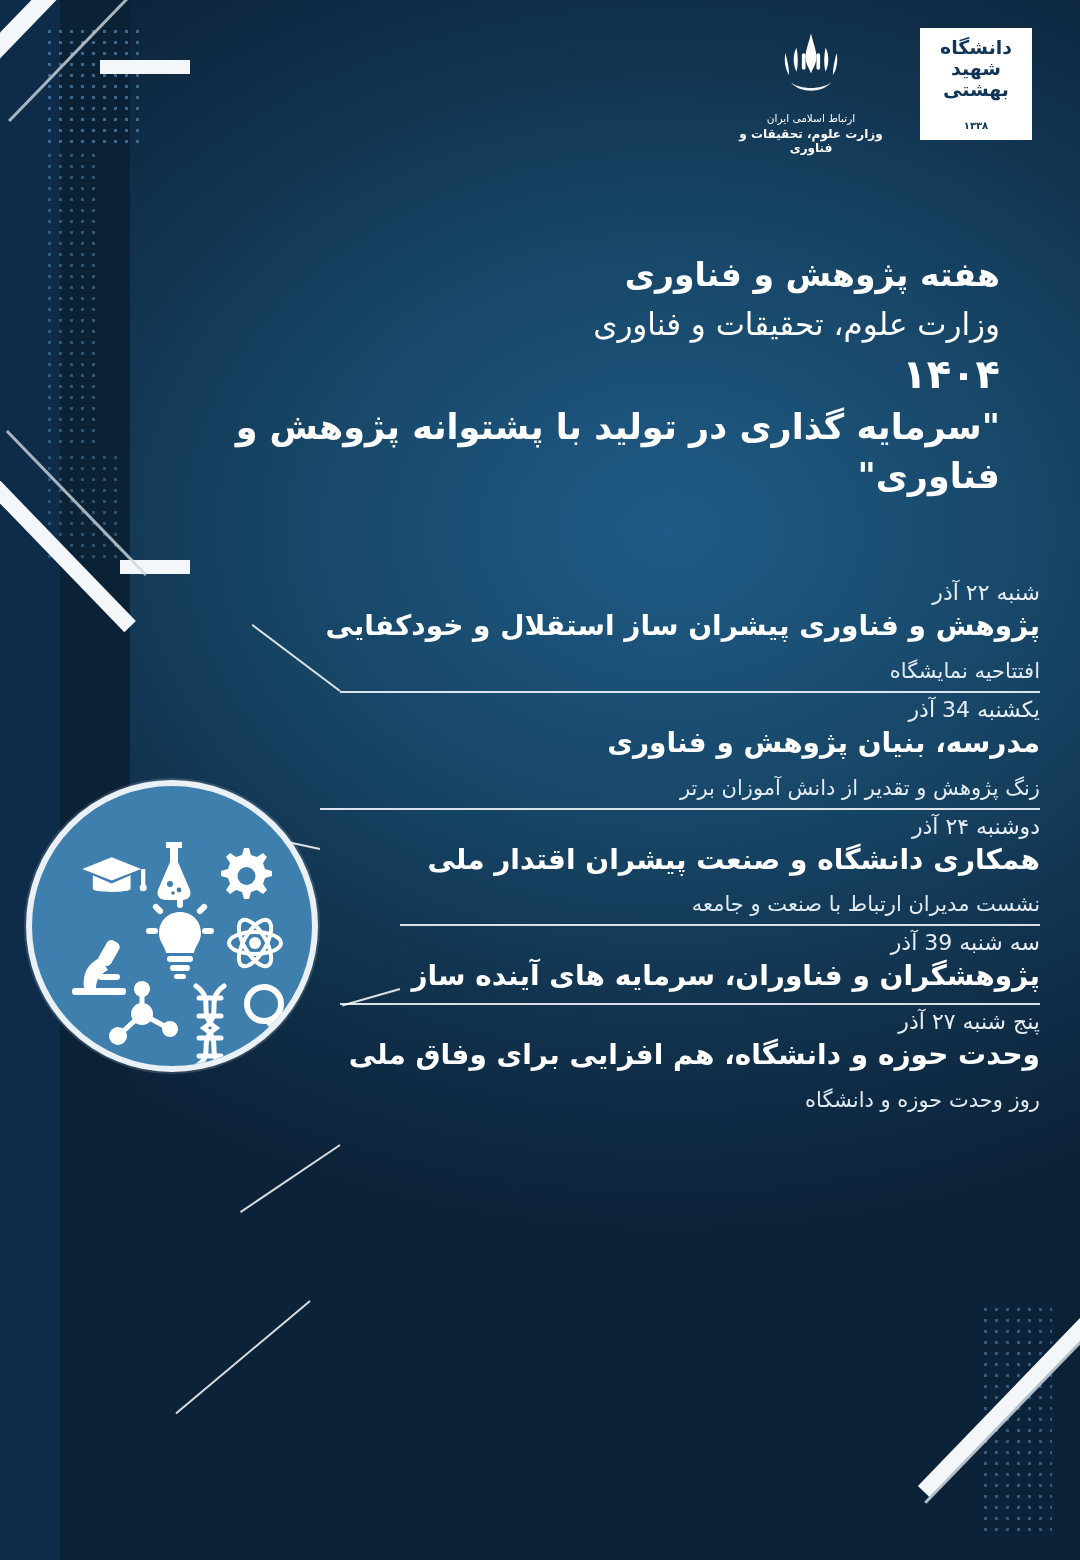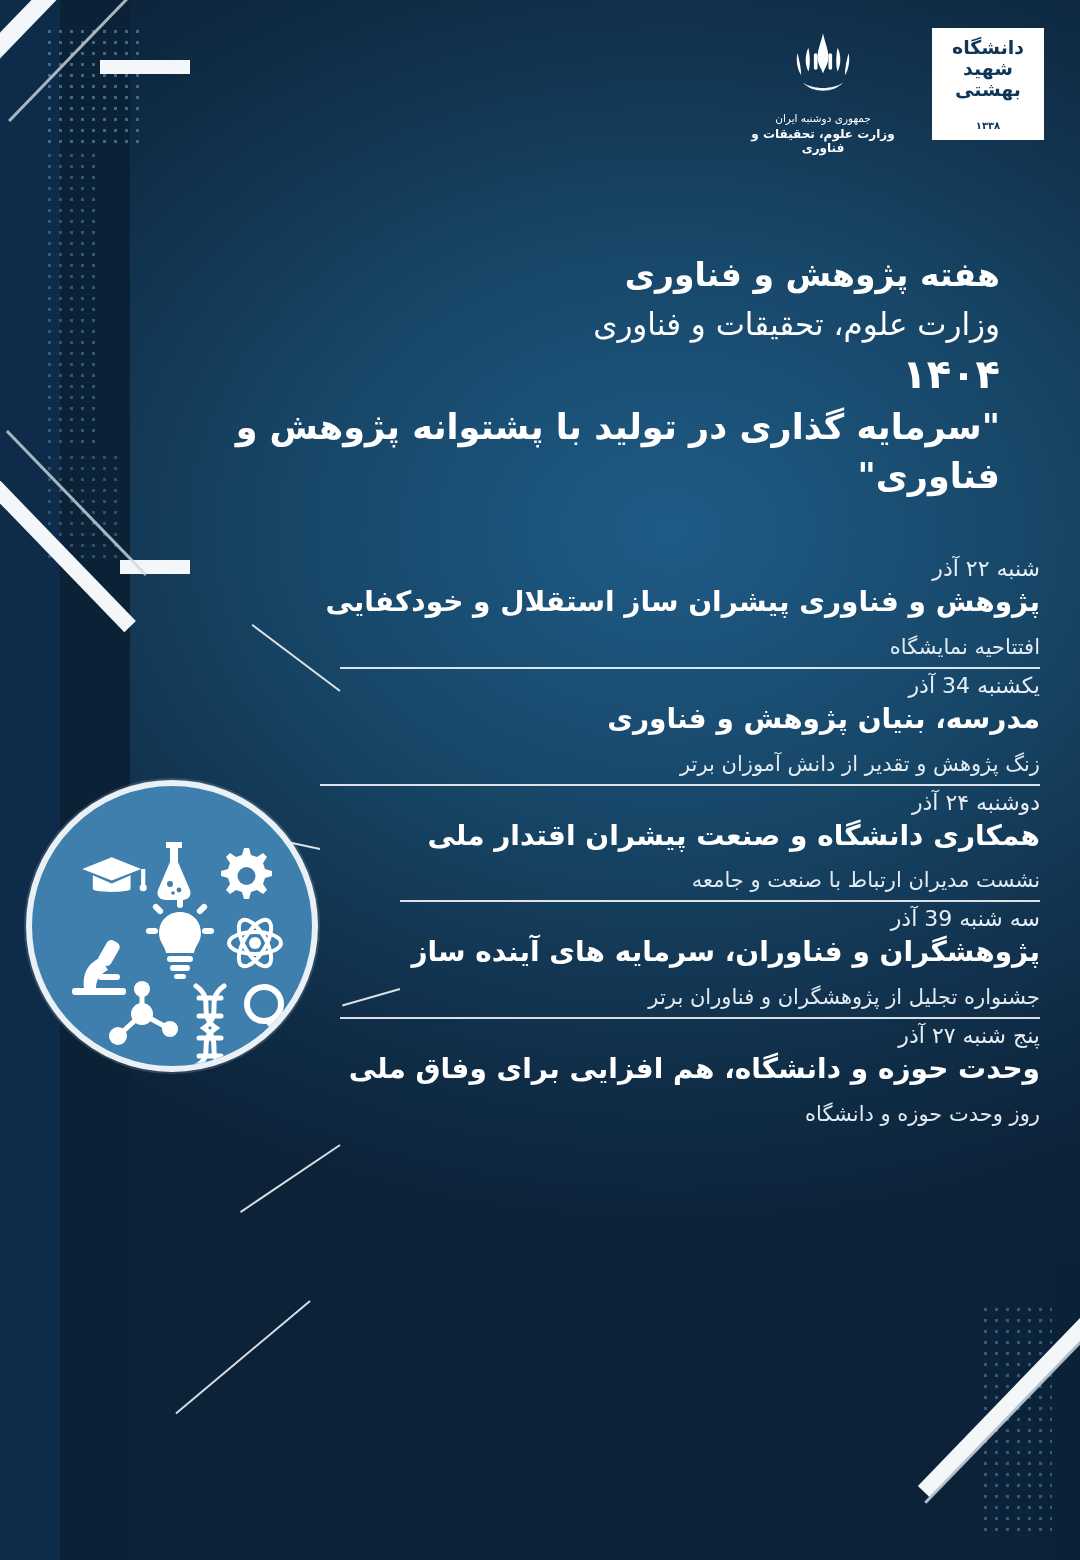--- a/index.html
+++ b/index.html
@@ -111,21 +111,21 @@
     position: absolute;
     right: 0; bottom: 0;
     width: 26px; height: 300px;
     background: #0b2136;
     opacity:.6;
   }
 
   
   .header {
     position: absolute;
-    top: 18px; left: 0; right: 4px;
+    top: 18px; left: 0; right: 16px;
     height: 170px;
   }
   .logo-sbu {
     position: absolute;
     right: 32px; top: 10px;
     width: 112px; height: 112px;
     background: #ffffff;
     color: #0f3557;
     display: flex;
     align-items: center;
@@ -195,21 +195,21 @@
   .title-block .t4 {
     font-size: 35px;
     font-weight: bold;
     margin-top: 6px;
     line-height: 1.4;
   }
 
   
   .program {
     position: absolute;
-    top: 552px;
+    top: 576px;
     right: 40px;
     width: 900px;
   }
   .day {
     position: relative;
     text-align: right;
     color: #ffffff;
     padding: 4px 0 10px 0;
   }
   .day .date {
@@ -311,21 +311,21 @@
             <path d="M34 24 C30 32 30 42 34 50 C36 44 36 34 34 24 Z"></path>
             <path d="M66 24 C70 32 70 42 66 50 C64 44 64 34 66 24 Z"></path>
             <path d="M22 30 C20 38 22 48 26 54 C26 46 24 38 22 30 Z"></path>
             <path d="M78 30 C80 38 78 48 74 54 C74 46 76 38 78 30 Z"></path>
             <rect x="40" y="30" width="4" height="18" rx="2"></rect>
             <rect x="56" y="30" width="4" height="18" rx="2"></rect>
             <path d="M28 62 C38 70 62 70 72 62 C62 74 38 74 28 62 Z" opacity=".95"></path>
           </g>
         </svg>
       </div>
-      <div class="m-line1">جمهوری دوشنبه ایران</div>
+      <div class="m-line1">ارتباط اسلامی ایران</div>
       <div class="m-line2">وزارت علوم، تحقیقات و فناوری</div>
     </div>
   </div>
 
   <div class="title-block">
     <div class="t1">هفته پژوهش و فناوری</div>
     <div class="t2">وزارت علوم، تحقیقات و فناوری</div>
     <div class="t3">۱۴۰۴</div>
     <div class="t4">"سرمایه گذاری در تولید با پشتوانه پژوهش و فناوری"</div>
   </div>
@@ -355,21 +355,20 @@
     <div class="day d-2">
       <div class="date">دوشنبه ۲۴ آذر</div>
       <div class="headline">همکاری دانشگاه و صنعت پیشران اقتدار ملی</div>
       <div class="sub">نشست مدیران ارتباط با صنعت و جامعه</div>
       <div class="rule"></div>
     </div>
 
     <div class="day d-3">
       <div class="date">سه شنبه 39 آذر</div>
       <div class="headline">پژوهشگران و فناوران، سرمایه های آینده ساز</div>
-      <div class="sub">جشنواره تجلیل از پژوهشگران و فناوران برتر</div>
       <div class="rule"></div>
     </div>
 
 
     <div class="day d-5">
       <div class="date">پنج شنبه ۲۷ آذر</div>
       <div class="headline">وحدت حوزه و دانشگاه، هم افزایی برای وفاق ملی</div>
       <div class="sub">روز وحدت حوزه و دانشگاه</div>
     </div>
   </div>

